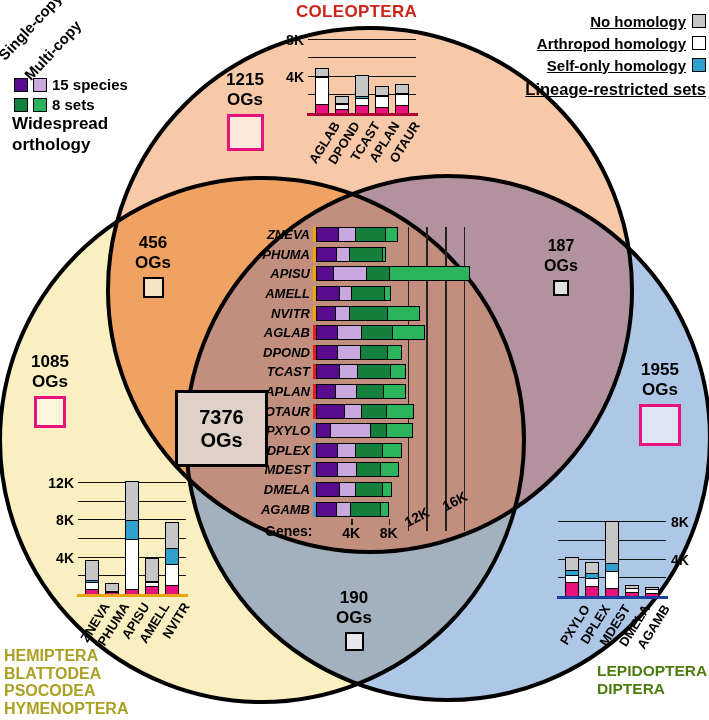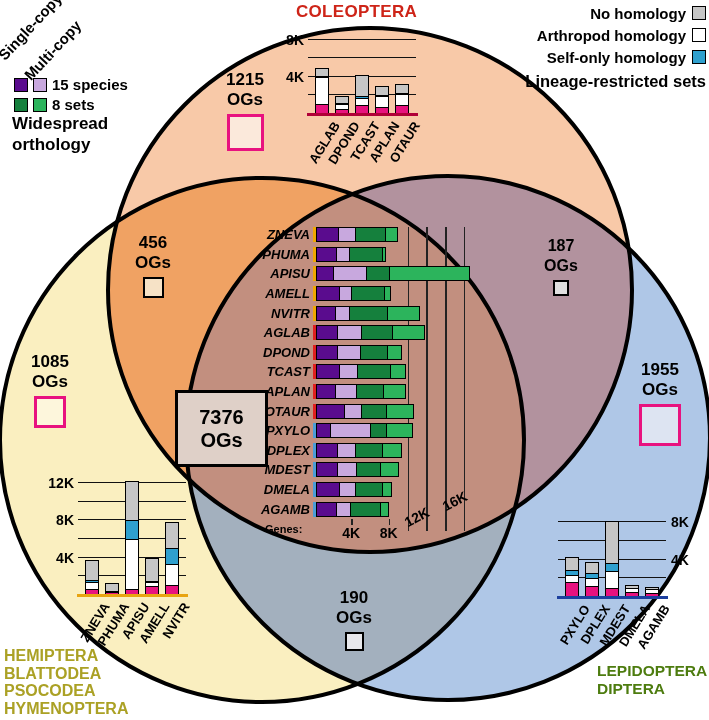--- a/index.html
+++ b/index.html
@@ -5,21 +5,21 @@
   html,body{margin:0;padding:0;background:#fff;}
   .canvas{position:relative;width:709px;height:720px;background:#fff;overflow:hidden;
           font-family:"Liberation Sans",sans-serif;color:#000;}
   svg.venn{position:absolute;left:0;top:0;}
   .rot{position:absolute;font-weight:bold;font-size:15px;white-space:nowrap;
        transform:rotate(-47deg);transform-origin:0 100%;height:18px;line-height:18px;}
   .ll-row{position:absolute;left:14px;display:flex;align-items:center;gap:5px;height:15px;}
   .sw{width:14px;height:14px;border:1.5px solid #000;box-sizing:border-box;display:inline-block;}
   .ll-label{font-weight:bold;font-size:15px;white-space:nowrap;}
   .ll-caption{position:absolute;left:12px;top:113px;width:125px;font-weight:bold;font-size:17px;line-height:21px;}
-  .legend-right{position:absolute;right:3px;top:2px;width:250px;}
+  .legend-right{position:absolute;right:3px;top:10px;width:250px;text-decoration:underline;}
   .lr-row{display:flex;justify-content:flex-end;align-items:center;gap:6px;height:22px;}
   .lr-label{font-weight:bold;font-size:15px;white-space:nowrap;}
   .lr-caption{text-align:right;font-weight:bold;font-size:16.5px;line-height:20px;margin-top:3px;}
 
   .fig-title{position:absolute;left:296px;top:2px;font-weight:bold;font-size:17px;letter-spacing:.3px;}
 
   
   .og-box{position:absolute;display:flex;flex-direction:column;align-items:center;
           font-weight:bold;font-size:17px;line-height:20px;}
   .og-square{box-sizing:border-box;margin-top:4px;border:2.5px solid #000;}
@@ -59,21 +59,21 @@
           font-weight:bold;font-size:13px;white-space:nowrap;}
 
   
   #chart-core{position:absolute;left:255px;top:225px;width:232px;height:325px;}
   .hgrid{position:absolute;top:2px;width:1.5px;background:#222;}
   .hrow{display:flex;align-items:center;height:19.6px;position:relative;}
   .hlabel{width:55px;text-align:right;padding-right:3px;font-weight:bold;font-style:italic;font-size:13px;white-space:nowrap;}
   .strip{width:3.5px;height:15px;flex:none;}
   .hbar{display:flex;height:15px;}
   .hseg{height:15px;border:1px solid #000;box-sizing:border-box;margin-left:-1px;flex:none;}
-  .haxis-label{position:absolute;font-weight:bold;font-size:11px;}
+  .haxis-label{position:absolute;font-weight:bold;font-size:14px;}
   .htick{position:absolute;width:1.5px;height:6px;background:#222;}
   .hticklab{position:absolute;width:26px;text-align:center;font-weight:bold;font-size:14px;}
   .hgridlab{position:absolute;font-weight:bold;font-size:14px;transform:rotate(-28deg);white-space:nowrap;}
 
   
   .orders-left{position:absolute;left:4px;top:647px;font-weight:bold;font-size:16px;line-height:17.5px;}
   .orders-right{position:absolute;left:597px;top:662px;font-weight:bold;font-size:15.5px;line-height:17.5px;}
   .orders-left div,.orders-right div{white-space:nowrap;}
 </style>
 </head>

